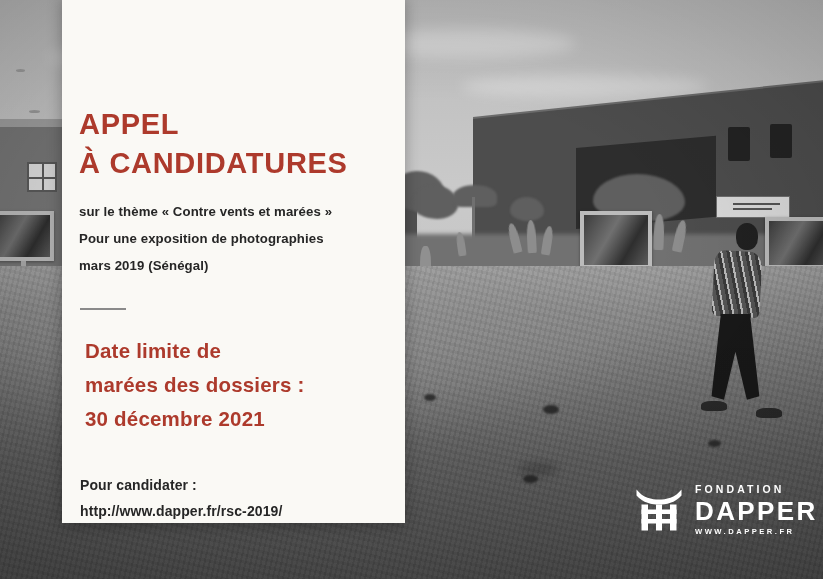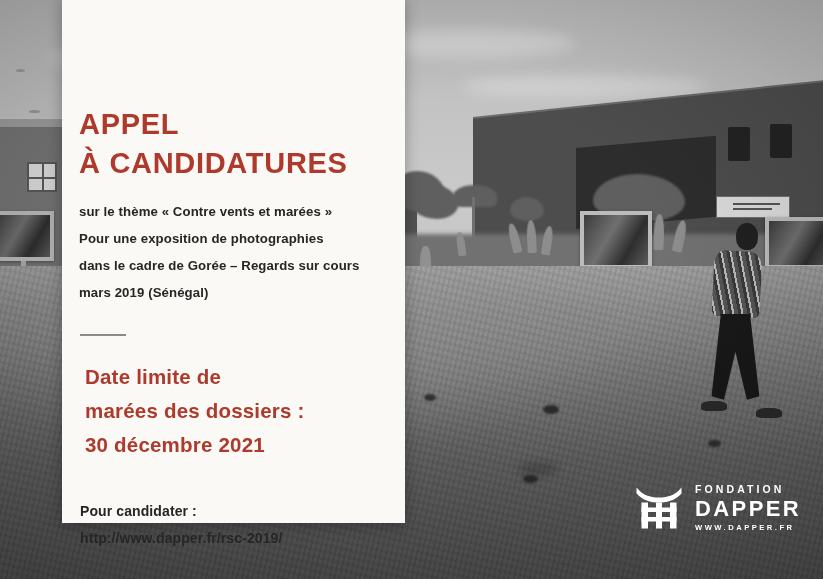--- a/index.html
+++ b/index.html
@@ -275,21 +275,21 @@
   .logo-fondation {
     color: #ffffff;
     font-size: 10.5px;
     font-weight: bold;
     letter-spacing: 3.1px;
     display: block;
     margin-bottom: 3px;
   }
   .logo-dapper {
     color: #ffffff;
-    font-size: 22px;
+    font-size: 26px;
     font-weight: bold;
     letter-spacing: 2.4px;
     display: block;
   }
   .logo-url {
     color: #ffffff;
     font-size: 7.6px;
     font-weight: bold;
     letter-spacing: 2.5px;
     display: block;
@@ -394,21 +394,20 @@
     <div class="card-inner">
 
       <h1 class="headline">
         <span>APPEL</span>
         <span class="l2">À CANDIDATURES</span>
       </h1>
 
       <p class="lede">
         <span>sur le thème « Contre vents et marées »</span>
         <span>Pour une exposition de photographies</span>
-        <span>dans le cadre de Gorée – Regards sur cours</span>
         <span>mars 2019 (Sénégal)</span>
       </p>
 
       <div class="rule"></div>
 
       <p class="deadline">
         <span>Date limite de</span>
         <span>marées des dossiers :</span>
         <span>30 décembre 2021</span>
       </p>

